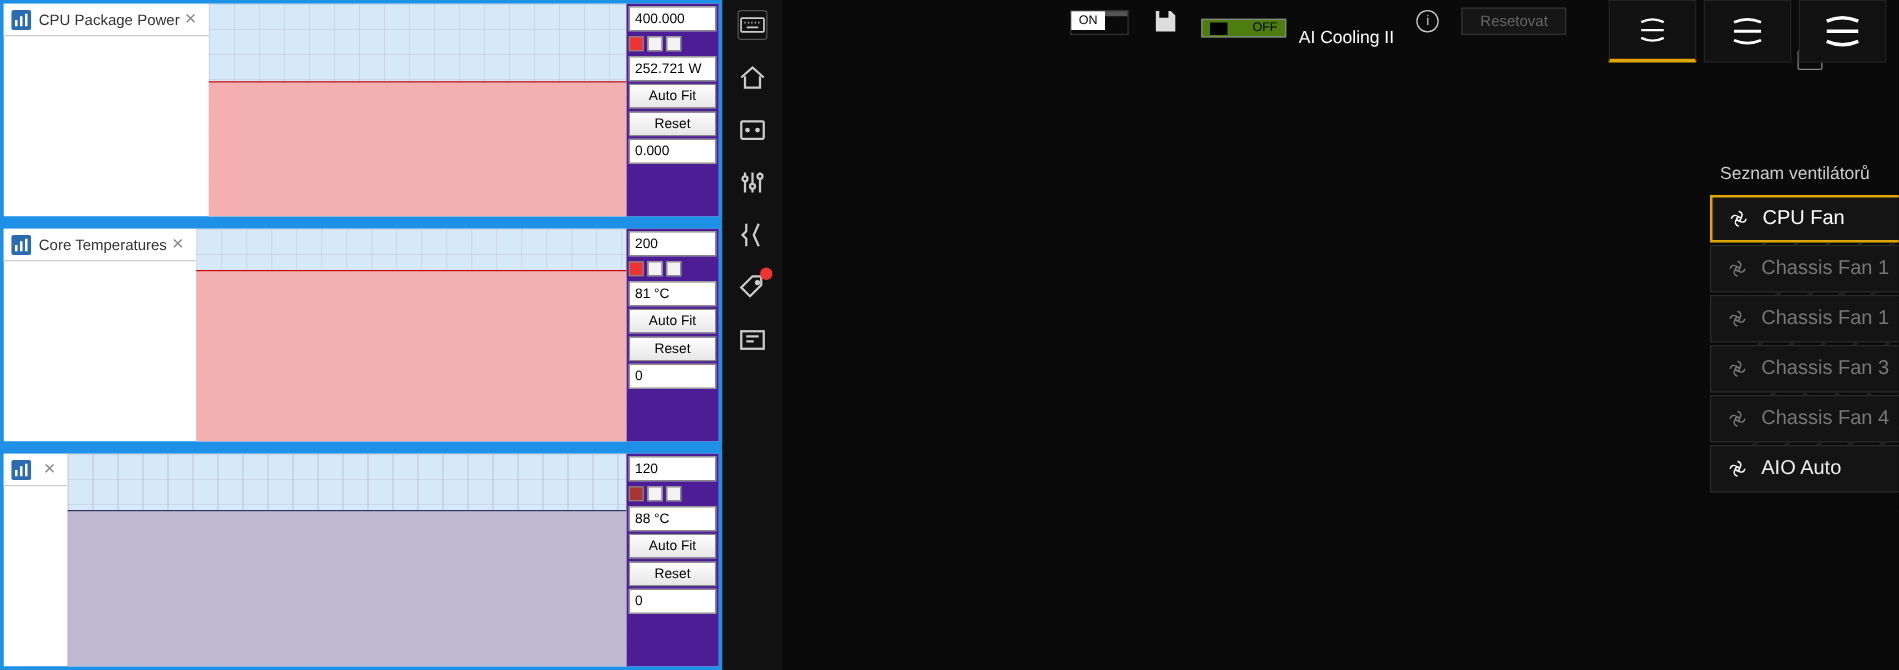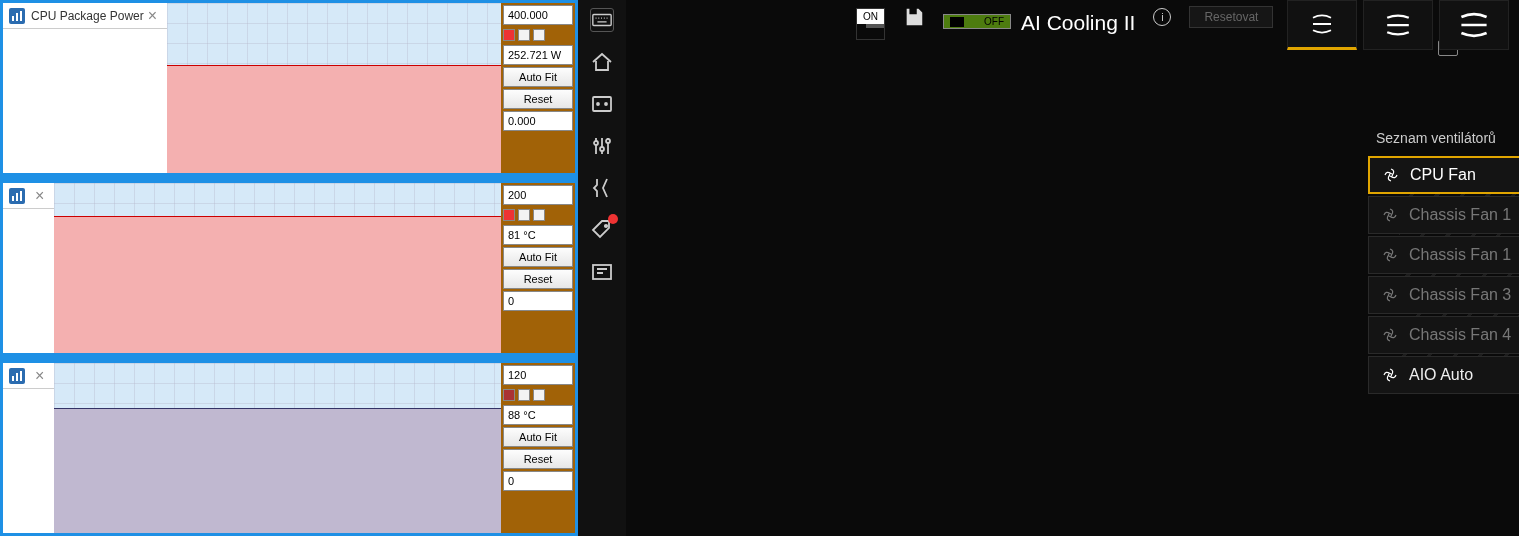--- a/index.html
+++ b/index.html
@@ -14,43 +14,43 @@
 .panel-close { font-size: 16px; color: #888; cursor: pointer; padding: 0 4px; }
 .panel-body { display: flex; flex: 1; }
 .graph { flex: 1; position: relative; background: #d6e9f8; }
 .graph-grid { position: absolute; inset: 0; background-image:
   repeating-linear-gradient(to right, rgba(180,180,200,0.35) 0 1px, transparent 1px 20px),
   repeating-linear-gradient(to bottom, rgba(180,180,200,0.35) 0 1px, transparent 1px 20px); }
 .graph-fill { position: absolute; left: 0; right: 0; bottom: 0; }
 .graph-fill.pink { background: #f4b0b0; }
 .graph-fill.purple { background: #c0b8d0; }
 .graph-line-top { position:absolute; left:0; right:0; height:1px; background:#c00; }
-.graph-controls { width: 74px; background: #a16207; display: flex; flex-direction: column; gap: 2px; padding: 2px; }
+.graph-controls { width: 74px; background: #4c1d95; display: flex; flex-direction: column; gap: 2px; padding: 2px; }
 .gc-readout { height: 20px; border: 1px solid #888; font-size: 11px; padding: 2px 4px; background: #fff; display:flex; align-items:center; }
 .gc-swatches { display: flex; gap: 3px; padding: 2px 0; }
 .sw { width: 12px; height: 12px; border: 1px solid #888; }
 .sw.red{background:#e33;} .sw.redp{background:#a33;} .sw.grey{background:#f3f3f3;}
 .gc-btn { height: 20px; border: 1px solid #888; background: linear-gradient(#fdfdfd,#e7e7e7); font-size: 11px; cursor: pointer; }
 
 
 .right { flex: 1; background: #0a0a0a; position: relative; color: #eee; }
 .sidebar { position: absolute; left: 0; top: 0; bottom: 0; width: 48px; background: #111; display: flex; flex-direction: column; align-items: center; gap: 18px; padding-top: 8px; }
 .side-icon { width: 24px; height: 24px; display: flex; align-items: center; justify-content: center; color: #ccc; cursor: pointer; position:relative; }
 .side-icon.active { border:1px solid #555; border-radius:3px; }
 .badge-red { position:absolute; top:-4px; right:-4px; width:10px; height:10px; border-radius:50%; background:#e33; }
 
 .topbar { position: absolute; left: 48px; right: 0; top: 0; height: 56px; display: flex; align-items: flex-start; gap: 18px; padding: 4px 12px; }
-.on-toggle { display:flex; align-items:flex-end; border:1px solid #333; height:32px; margin-top:4px;flex-direction:column; }
+.on-toggle { display:flex; align-items:flex-start; border:1px solid #333; height:20px; margin-top:4px; }
 .on-toggle span { font-size:10px; padding:2px 6px; }
 .on-on { background:#fff; color:#000; }
 .on-off { background:#555; width:18px; }
 .save-icon { width:22px; height:22px; margin-top:2px; fill:#ddd; }
 .ai-off { border:1px solid #888; padding:1px 6px; font-size:10px; color:#000; background:#4d7c0f; display:inline-flex; align-items:center; gap:20px; margin-top:4px;}
 .ai-off-box{ width:14px; height:10px; background:#000; }
-.ai-label { font-size:21px; color:#fff; margin-top:7px; }
+.ai-label { font-size:14px; color:#fff; margin-top:17px; }
 .info-icon { width:18px; height:18px; border:1.5px solid #ccc; border-radius:50%; display:flex; align-items:center; justify-content:center; font-size:11px; margin-top:4px; color:#ccc;}
 .reset-btn { border:1px solid #333; background:#161616; color:#666; font-size:12px; padding:3px 14px; margin-top:2px; cursor:pointer; }
 .folder-row { position:absolute; left:860px; top:40px; }
 .folder-ic { width:20px; height:16px; border:1.5px solid #888; border-radius:2px; position:relative; }
 .folder-ic:before { content:""; position:absolute; top:-4px; left:0; width:8px; height:4px; border:1.5px solid #888; border-bottom:none; border-radius:2px 2px 0 0;}
 
 .fan-panel { position:absolute; left:790px; top:130px; width:320px; }
 .fan-title { color:#ccc; font-size:14px; margin-bottom:10px; padding-left:8px; }
 .fan-row { display:flex; align-items:center; gap:10px; height:38px; border:1px solid #2a2a2a; background:#141414; padding:0 12px; margin-bottom:2px; cursor:pointer; }
 .fan-row.sel { border:2px solid #e0a500; color:#fff; }
@@ -103,20 +103,21 @@
   </div>
 
   <div class="panel" style="height:178px">
     <div class="panel-header">
       <svg class="panel-icon" viewBox="0 0 16 16">
           <rect width="16" height="16" rx="2" fill="#2b6cb0"></rect>
           <rect x="3" y="8" width="2" height="5" fill="#fff"></rect>
           <rect x="7" y="5" width="2" height="8" fill="#fff"></rect>
           <rect x="11" y="3" width="2" height="10" fill="#fff"></rect>
         </svg>
+      <span class="panel-title-text">Core Temperatures</span>
       <span class="panel-close">×</span>
     </div>
     <div class="panel-body">
       <div class="graph">
         <div class="graph-grid"></div>
         <div class="graph-fill pink" style="height:80%"></div>
         <div class="graph-line-top" style="bottom:80%"></div>
       </div>
       <div class="graph-controls">
         <div class="gc-readout">200</div>

